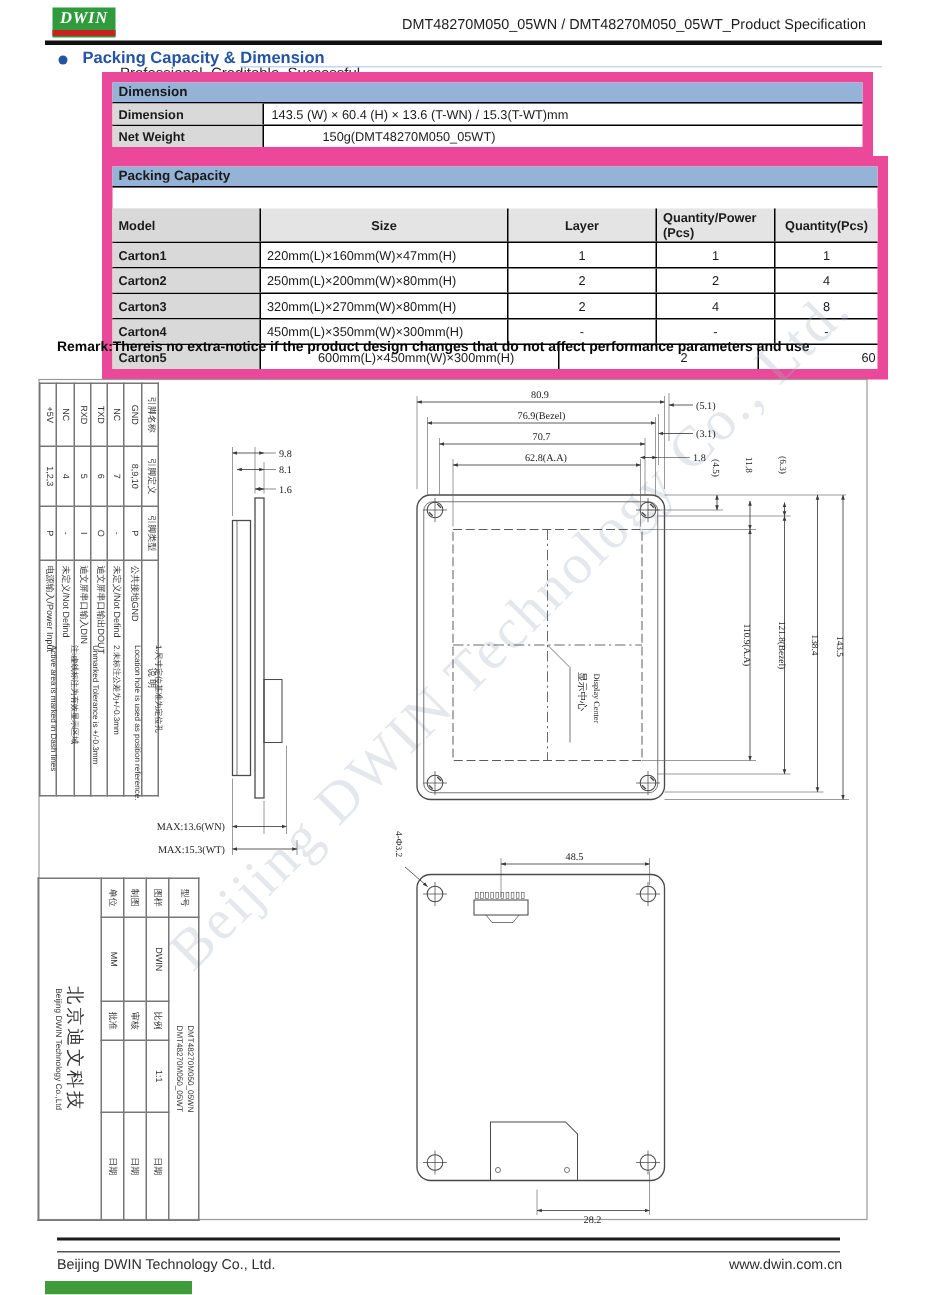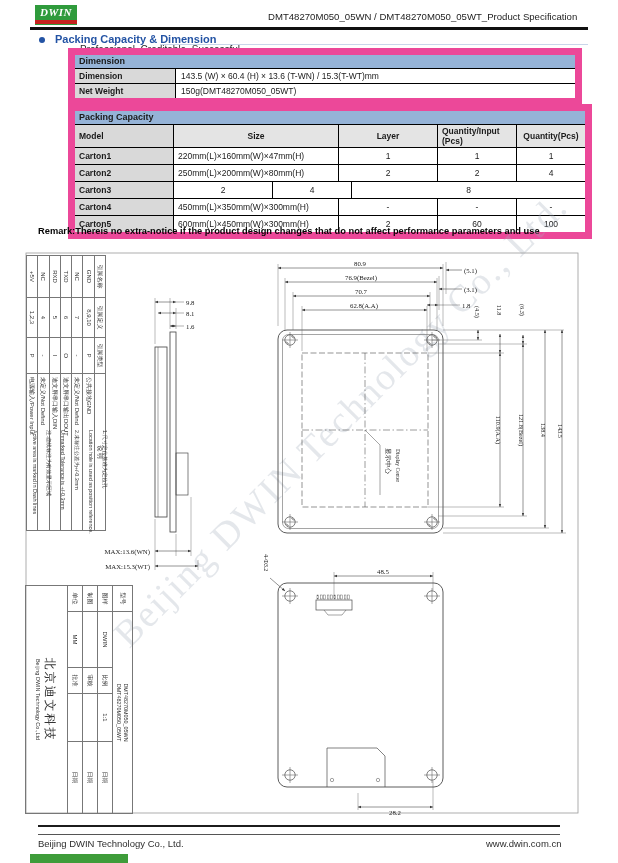--- a/index.html
+++ b/index.html
@@ -14,21 +14,21 @@
   .doc-title{left:268px;top:11px;font-size:9.6px;color:#1d1d1d;}
   .header-rule{left:30px;top:27px;width:558px;height:2.5px;background:#101010;}
   
   .bullet{left:39px;top:37px;width:6px;height:6px;border-radius:50%;background:#2353a4;}
   .sec-title{left:55px;top:33px;font-size:11px;font-weight:bold;color:#2353a4;}
   .sec-underline{left:160px;top:44px;width:428px;height:1px;background:#c9d6ea;}
   
   .dtable{border:7px solid #ec4899;font-size:8.5px;}
   .t-head{background:#95b3d7;font-weight:bold;font-size:9px;line-height:13px;padding-left:4px;border-bottom:1px solid #000;}
   .t-row{display:flex;border-bottom:1px solid #000;}
-  .t-row:last-child{border-bottom:none;}
+  .t-row:last-child{border-bottom:none;gap:34px;}
   .t-label{width:92px;flex:0 0 92px;background:#d9d9d9;font-weight:bold;padding:2px 4px;border-right:1px solid #000;}
   .t-val{padding:2px 5px;flex:1;}
   .p-colhead{background:#e4e4e4;font-weight:bold;}
   .pc{border-right:1px solid #000;padding:1px 4px;display:flex;flex-direction:column;justify-content:center;}
   .pc:last-child{border-right:none;}
   .c-model{width:90px;flex:0 0 90px;background:#d9d9d9;font-weight:bold;}
   .c-size{width:156px;flex:0 0 156px;}
   .c-layer{width:90px;flex:0 0 90px;text-align:center;}
   .c-ql{width:70px;flex:0 0 70px;text-align:center;}
   .c-q{flex:1;text-align:center;}
@@ -87,46 +87,47 @@
   <div class="t-row">
     <div class="t-label">Net Weight</div>
     <div class="t-val">
       <div>150g(DMT48270M050_05WT)</div>
     </div>
   </div>
 </div>
 
 <div class="abs dtable" style="left:68px;top:104px;width:510px;">
   <div class="t-head">Packing Capacity</div>
-  <div class="t-row p-colhead" style="height:22px;">
+  <div class="t-row p-colhead" style="height:22px;margin-top:14px;">
     <div class="pc c-model">Model</div>
     <div class="pc c-size">Size</div>
     <div class="pc c-layer">Layer</div>
     <div class="pc c-ql">
-      <span>Quantity/Input</span>
+      <span>Quantity/Power</span>
       <span>(Pcs)</span>
     </div>
     <div class="pc c-q">Quantity(Pcs)</div>
   </div>
   <div class="t-row p-row">
     <div class="pc c-model">Carton1</div>
     <div class="pc c-size">220mm(L)×160mm(W)×47mm(H)</div>
     <div class="pc c-layer">1</div>
     <div class="pc c-ql">1</div>
     <div class="pc c-q">1</div>
   </div>
   <div class="t-row p-row">
     <div class="pc c-model">Carton2</div>
     <div class="pc c-size">250mm(L)×200mm(W)×80mm(H)</div>
     <div class="pc c-layer">2</div>
     <div class="pc c-ql">2</div>
     <div class="pc c-q">4</div>
   </div>
   <div class="t-row p-row">
     <div class="pc c-model">Carton3</div>
+    <div class="pc c-size">320mm(L)×270mm(W)×80mm(H)</div>
     <div class="pc c-layer">2</div>
     <div class="pc c-ql">4</div>
     <div class="pc c-q">8</div>
   </div>
   <div class="t-row p-row">
     <div class="pc c-model">Carton4</div>
     <div class="pc c-size">450mm(L)×350mm(W)×300mm(H)</div>
     <div class="pc c-layer">-</div>
     <div class="pc c-ql">-</div>
     <div class="pc c-q">-</div>

